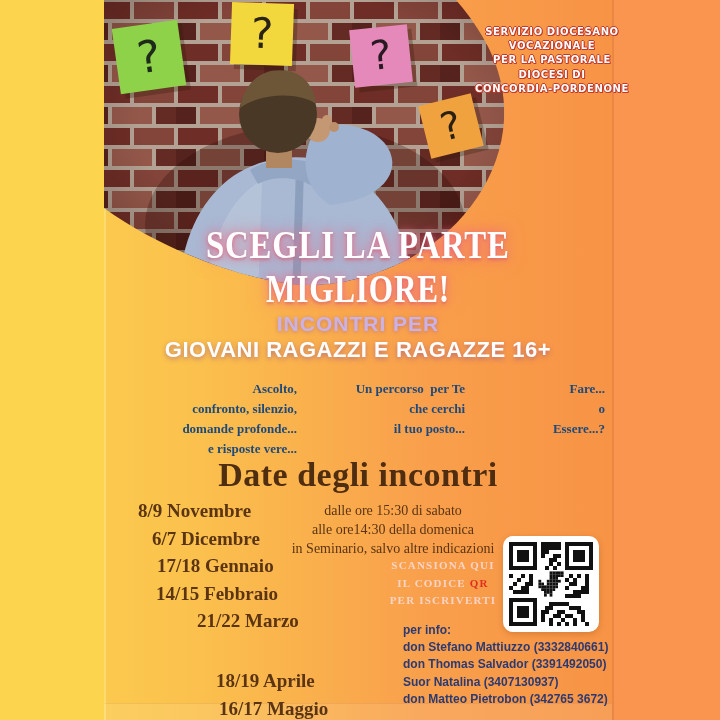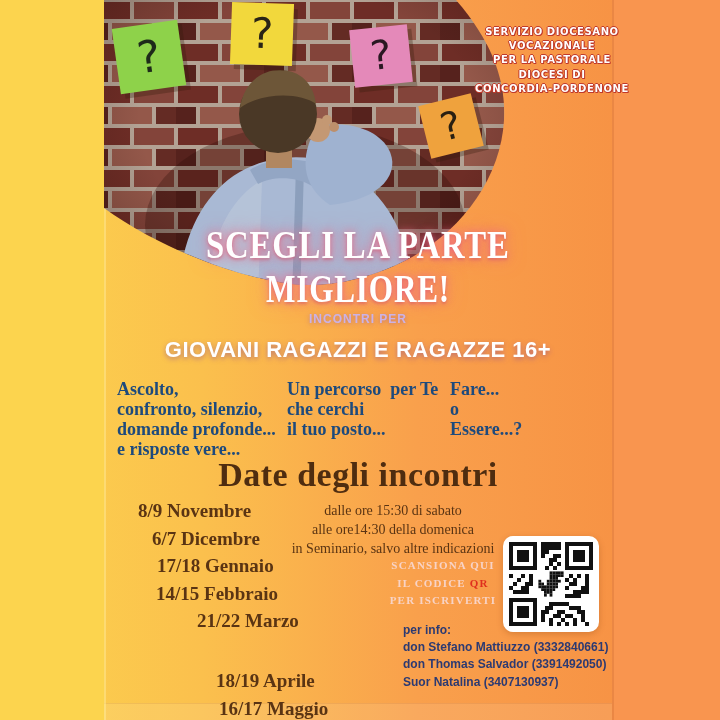--- a/index.html
+++ b/index.html
@@ -22,25 +22,25 @@
     text-shadow:1px 0 0 #c03a2b,-1px 0 0 #c03a2b,0 1px 0 #c03a2b,0 -1px 0 #c03a2b,1px 1px 0 #c03a2b;
   }
 
   .band{position:absolute;left:104px;width:508px;text-align:center;}
   .title-line{color:#fff;letter-spacing:1px;font-weight:bold;
     text-shadow:0 0 10px rgba(238,105,135,.95),0 0 22px rgba(238,105,135,.55),0 2px 3px rgba(190,70,90,.45);}
   .title-line .sq{display:inline-block;transform:scaleX(.8);transform-origin:center;}
   #title1{top:220px;font-size:41px;}
   #title2{top:266px;font-size:39px;}
   .sub1{top:312px;font-family:"Liberation Sans","DejaVu Sans",sans-serif;font-weight:bold;
-    font-size:12px;letter-spacing:1px;color:#cbb2e6;text-shadow:0 1px 4px rgba(150,80,160,.5);}
+    font-size:21px;letter-spacing:1px;color:#cbb2e6;text-shadow:0 1px 4px rgba(150,80,160,.5);}
   .sub2{top:337px;font-family:"Liberation Sans","DejaVu Sans",sans-serif;font-weight:bold;
     font-size:22px;letter-spacing:.5px;color:#ffffff;text-shadow:0 2px 5px rgba(140,70,150,.55);}
 
-  .pitch{position:absolute;top:379px;color:#1d4a7d;font-weight:bold;font-size:18px;line-height:20px;text-align:left;white-space:pre-wrap;}
+  .pitch{position:absolute;top:379px;color:#1d4a7d;font-weight:bold;font-size:13px;line-height:20px;text-align:right;white-space:pre-wrap;}
   #pitch0{left:117px;width:180px;}
   #pitch1{left:287px;width:178px;}
   #pitch2{left:450px;width:155px;}
 
   .dates-heading{position:absolute;left:104px;top:456px;width:508px;text-align:center;
     font-size:34px;font-weight:600;color:#4f2d10;letter-spacing:.5px;}
   .dates-list{position:absolute;left:100px;top:497px;width:240px;color:#5a3413;
     font-size:19px;font-weight:700;line-height:27.6px;}
   .dates-list .d{white-space:nowrap;}
   .dates-list .d:nth-child(1){margin-left:38px;}
@@ -336,15 +336,16 @@
         <rect x="41" y="57.8" width="2.8" height="2.8" fill="#111"></rect>
         <rect x="46.599999999999994" y="57.8" width="2.8" height="2.8" fill="#111"></rect>
       </svg>
   </div>
 
   <div class="contacts">
     <div>per info:</div>
     <div>don Stefano Mattiuzzo (3332840661)</div>
     <div>don Thomas Salvador (3391492050)</div>
     <div>Suor Natalina (3407130937)</div>
+    <div>don Matteo Pietrobon (342765 3672)</div>
   </div>
 
 </div>
 
 </body></html>

